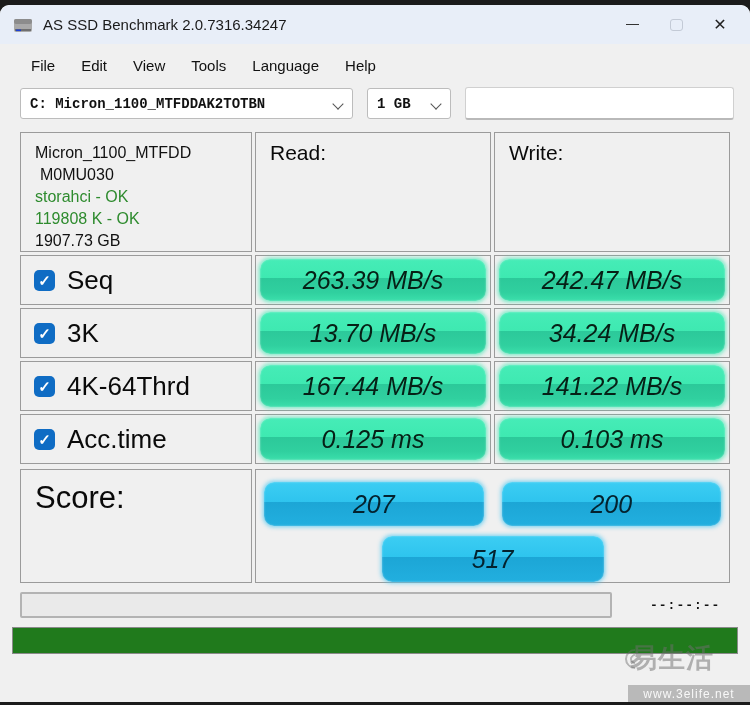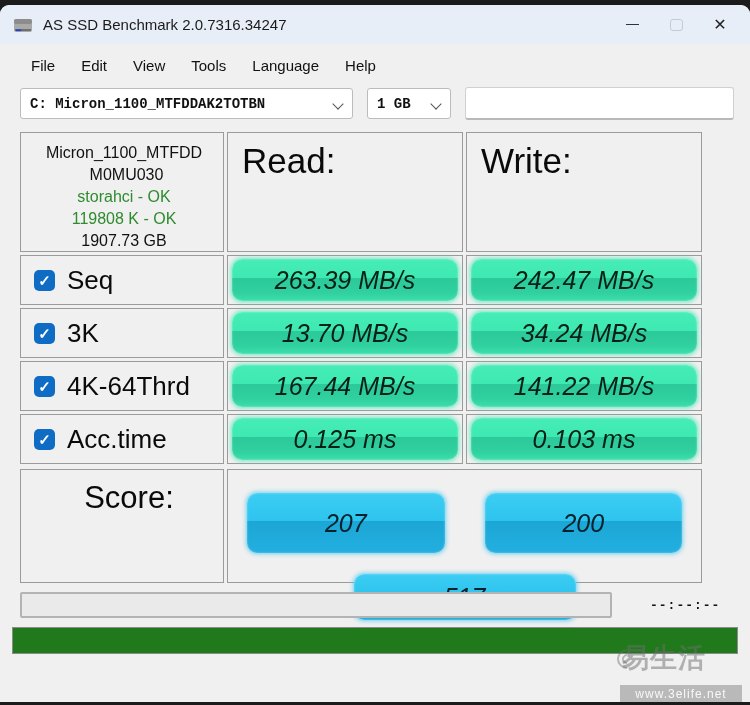--- a/index.html
+++ b/index.html
@@ -45,31 +45,31 @@
   }
   .status-field {
     flex:1; height:33px; background:#fff; border:1px solid #d0d0d0;
     border-bottom:2px solid #b9b9b9; border-radius:3px;
   }
 
   
   .table { margin:12px 17px 0 20px; display:flex; flex-direction:column; gap:3px; }
   .trow { display:flex; gap:3px; }
   .cell { border:1px solid #9b9b9b; background:#f0f0f0; }
-  .c-left  { width:204px;text-align:center; }
+  .c-left  { width:232px; }
   .c-mid   { width:236px; }
   .c-right { width:236px; }
   .header-row .cell { height:120px; }
   .data-row .cell { height:50px; display:flex; align-items:center; }
 
   .info-cell { padding:9px 10px 0 14px; font-size:16px; line-height:22px; color:#111; }
   .info-line2 { padding-left:5px; }
   .info-green { color:#2e8b2e; }
 
-  .rw-header { padding:8px 0 0 14px; font-size:35px; color:#0a0a0a; }
+  .rw-header { padding:8px 0 0 14px; font-size:21px; color:#0a0a0a; }
 
   .row-label { display:flex; align-items:center; gap:12px; padding-left:13px; font-size:26px; color:#0a0a0a; }
   .checkbox {
     width:21px; height:21px; background:#0f6cc4; border-radius:5px;
     display:flex; align-items:center; justify-content:center;
     color:#fff; font-size:15px; font-weight:700; line-height:1;
   }
 
   .pill {
     height:42px; border-radius:10px; display:flex; align-items:center; justify-content:center;
@@ -85,21 +85,21 @@
     box-shadow:0 0 4px 1px rgba(80,200,240,.8), inset 0 0 2px rgba(255,255,255,.5);
     color:#04222e;
   }
 
   
   .score-row { margin-top:2px;border-radius:19px; }
   .score-row .cell { height:114px; }
   .score-label-cell { padding:10px 0 0 14px; font-size:31px; color:#0a0a0a; }
   .score-pills { width:475px; padding:8px 4px 0 4px; }
   .sp-top { display:flex; gap:10px; justify-content:space-between; }
-  .sp-top .pill { width:228px; height:60px; margin:15px; }
+  .sp-top .pill { width:228px; height:44px; margin:4px; }
   .sp-bottom { display:flex; justify-content:center; margin-top:6px; }
   .sp-bottom .pill { width:222px; height:46px; }
 
   
   .progress-row { display:flex; align-items:center; margin:9px 20px 0 20px; }
   .progressbar {
     width:592px; height:26px; background:#eaeaea; border:2px solid #b3b3b3; border-radius:2px;
   }
   .time-label {
     margin-left:38px; font-family:"Liberation Mono", monospace;
@@ -113,21 +113,21 @@
   
   .button-row { display:flex; margin:7px 0 0 0; }
   .btn {
     height:30px; border-radius:5px; display:flex; align-items:center; justify-content:center;
     font-family:"Liberation Mono", monospace; font-size:15px; font-weight:700; letter-spacing:3px;
   }
   .btn-start { width:232px; margin-left:135px; background:#fff; border:1px solid #ababab; color:#000; }
   .btn-abort { width:232px; margin-left:51px; background:#f4f4f4; border:1px solid #dedede; color:#9f9f9f; }
 
   
-  .watermark { position:absolute; right:8px; bottom:0; width:122px; height:62px; pointer-events:none; }
+  .watermark { position:absolute; right:0; bottom:0; width:122px; height:62px; pointer-events:none; }
   .wm-logo {
     position:absolute; left:2px; top:0; font-size:27px; font-weight:700;
     color:rgba(110,110,110,.5); white-space:nowrap; letter-spacing:1px;
   }
   .wm-arcs { position:absolute; left:-4px; top:8px; width:22px; height:22px; }
   .wm-arcs span { position:absolute; border:2px solid rgba(110,110,110,.45); border-radius:50%; border-top-color:transparent; border-right-color:transparent; transform:rotate(45deg); }
   .wm-arc1 { left:6px; top:6px; width:10px; height:10px; }
   .wm-arc2 { left:1px; top:1px; width:20px; height:20px; }
   .wm-band {
     position:absolute; left:0; bottom:0; width:100%; height:17px;

